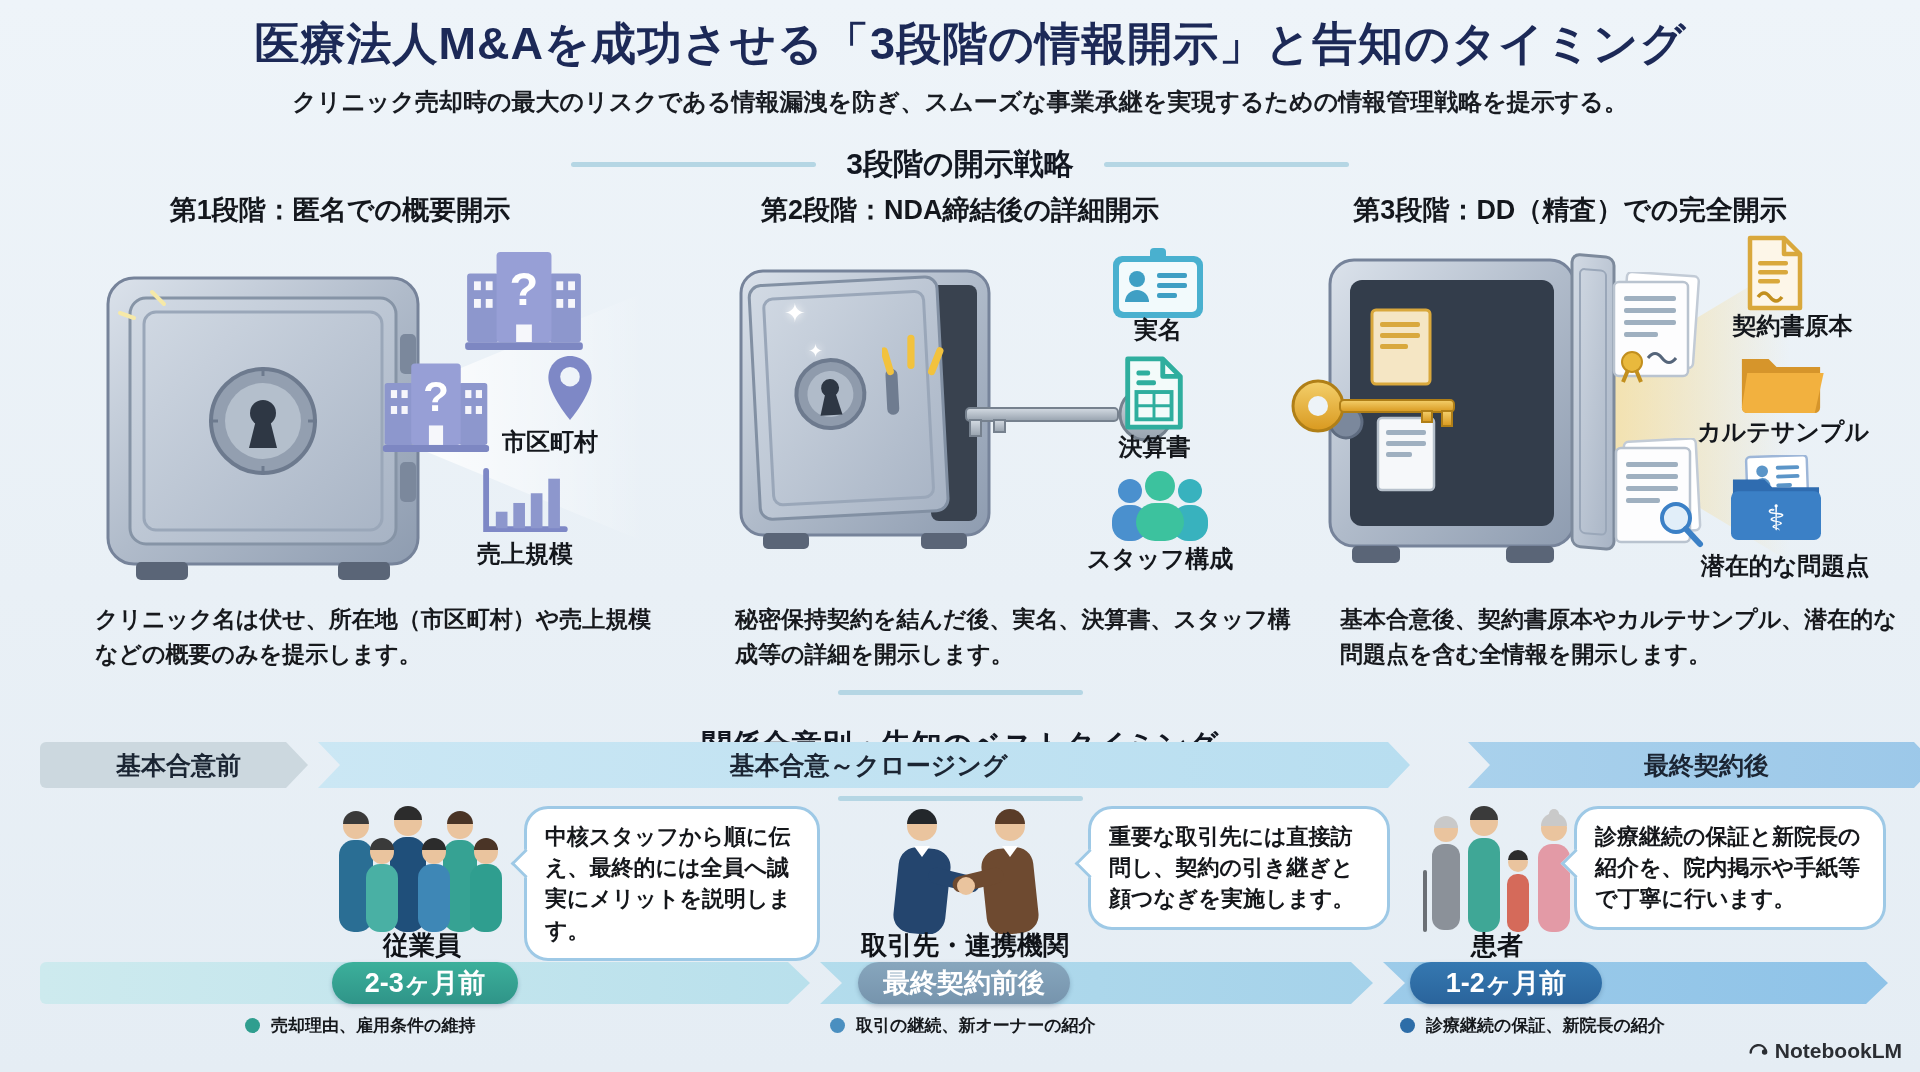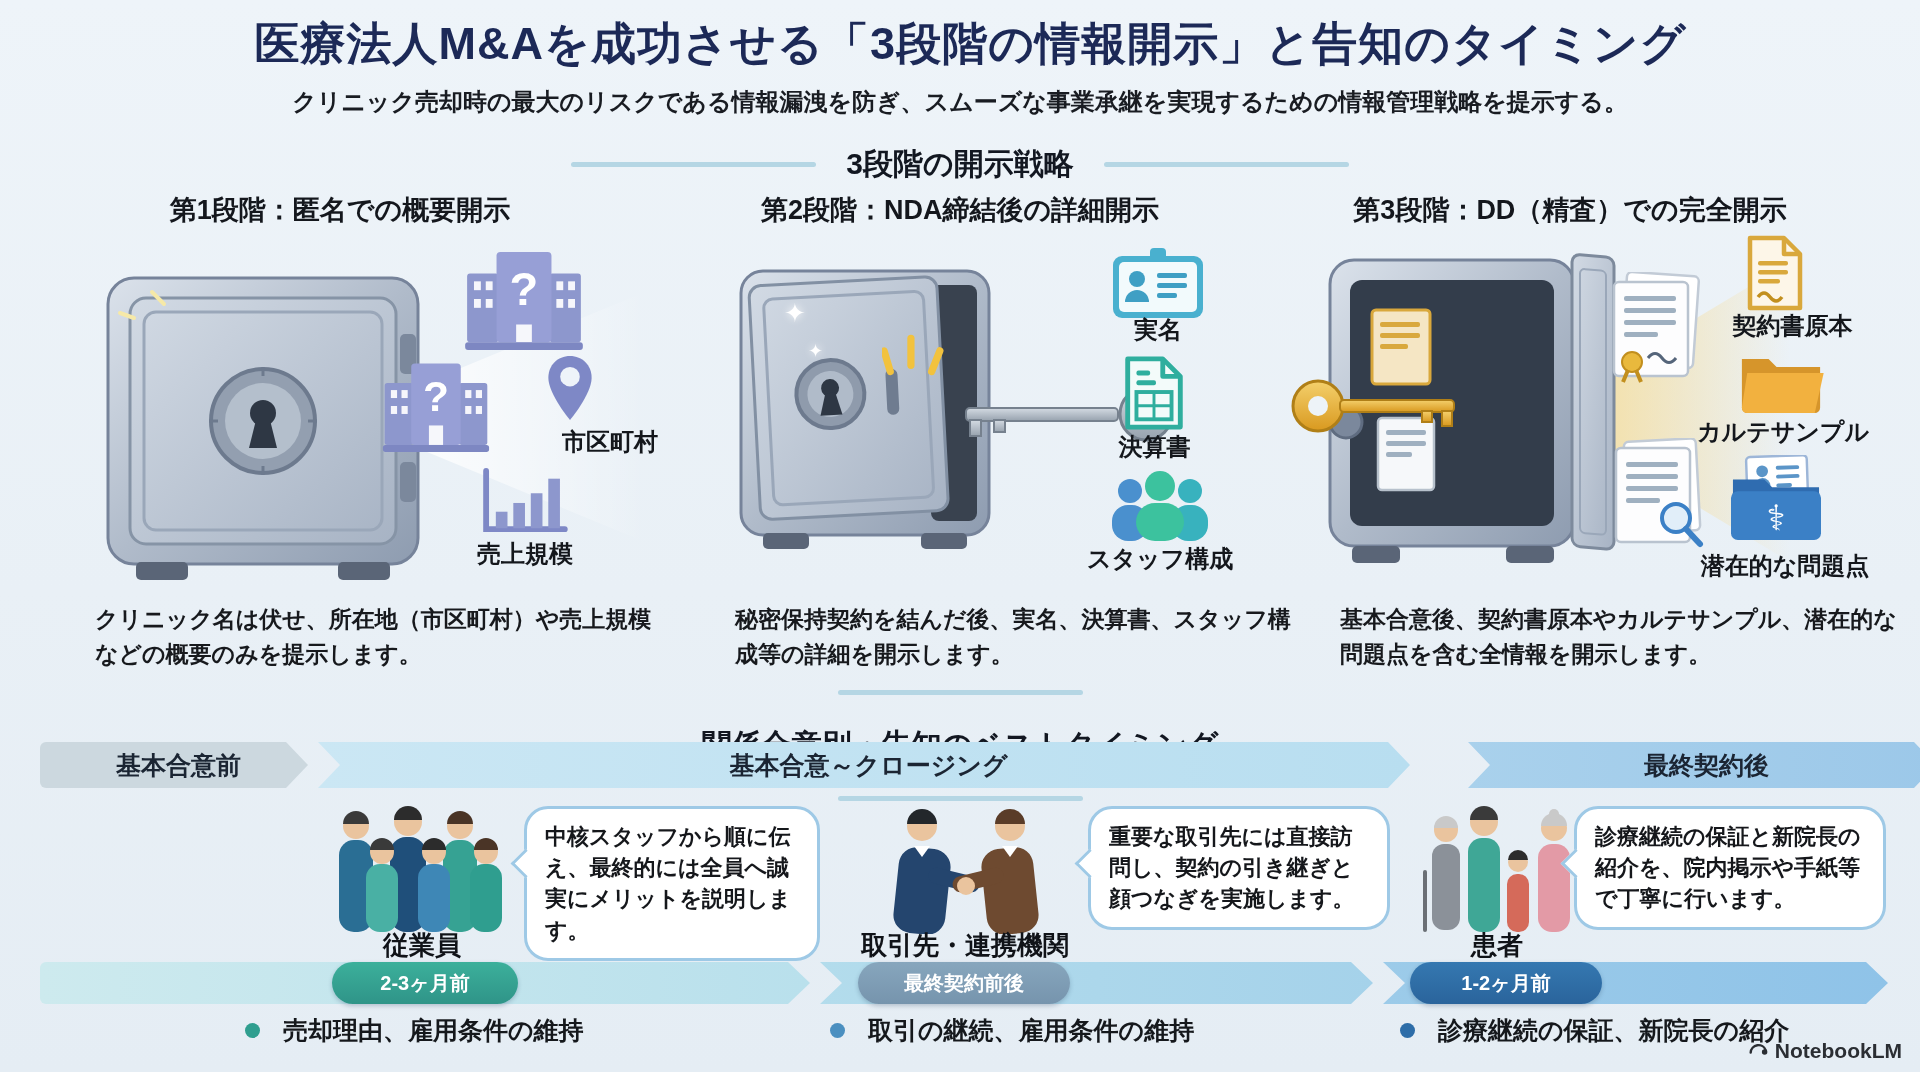--- a/index.html
+++ b/index.html
@@ -30,30 +30,30 @@
   .beam.gold { background:linear-gradient(90deg,rgba(248,216,132,.7),rgba(248,216,132,0));
     clip-path:polygon(0 40%,100% 0,100% 100%,0 60%); }
   .sparkle { position:absolute; color:#ffffff; text-shadow:0 0 8px rgba(255,255,255,.95); font-size:26px; }
   
   .bar { position:absolute; left:40px; width:1848px; }
   .seg { position:absolute; top:0; height:100%; display:flex; align-items:center; justify-content:center;
     font-size:25px; font-weight:800; color:#1b2533;padding-left:9px; }
   .arrow-r { clip-path:polygon(0 0,calc(100% - 22px) 0,100% 50%,calc(100% - 22px) 100%,0 100%); }
   .notch-l.arrow-r { clip-path:polygon(0 0,calc(100% - 22px) 0,100% 50%,calc(100% - 22px) 100%,0 100%,22px 50%); }
   .pill { position:absolute; height:42px; border-radius:21px; display:flex; align-items:center;
-    justify-content:center; font-size:20px; font-weight:800; color:#ffffff;
+    justify-content:center; font-size:27px; font-weight:800; color:#ffffff;
     box-shadow:0 2px 4px rgba(30,60,90,.25); }
   .grp-label { position:absolute; text-align:center; font-size:26px; font-weight:800; color:#101318; }
   .bubble { position:absolute; background:#ffffff; border:3px solid #9ec9e6; border-radius:24px;
     padding:12px 18px; font-size:22px; font-weight:800; line-height:1.42; color:#15171b; }
   .bubble::before { content:""; position:absolute; left:-12px; top:44px; width:18px; height:18px;
     background:#ffffff; border-left:3px solid #9ec9e6; border-bottom:3px solid #9ec9e6;
     transform:rotate(45deg); }
-  .bullet { position:absolute; display:flex; align-items:center; gap:23px;
-    font-size:25px; font-weight:800; color:#15181c; white-space:nowrap; }
+  .bullet { position:absolute; display:flex; align-items:center; gap:11px;
+    font-size:17px; font-weight:800; color:#15181c; white-space:nowrap; }
   .dot { width:15px; height:15px; border-radius:50%; flex:0 0 auto; }
   .watermark { position:absolute; right:18px; bottom:8px; display:flex; align-items:center; gap:6px;
     font-size:21px; font-weight:700; color:#2b2e33; }
 </style>
 </head>
 <body>
 
 <div class="canvas">
 
   <div class="title">医療法人M&amp;Aを成功させる「3段階の情報開示」と告知のタイミング</div>
@@ -143,21 +143,21 @@
         <rect x="0" y="96" width="120" height="8" rx="3" fill="#7d87c2"></rect>
       </svg>
     </span>
 
     <span class="abs" style="left:485px; top:122px;">
       <svg width="50" height="68" viewBox="0 0 48 66">
         <path d="M24 2 C12 2 3 11 3 23 c0 16 21 41 21 41 s21 -25 21 -41 C45 11 36 2 24 2 z" fill="#7e88c6"></path>
         <circle cx="24" cy="22" r="9.5" fill="#eef3f9"></circle>
       </svg>
     </span>
-    <div class="il" style="left:458px; top:194px; width:140px;text-align:right;">市区町村</div>
+    <div class="il" style="left:420px; top:194px; width:140px;">市区町村</div>
 
     <span class="abs" style="left:418px; top:236px;">
       <svg width="92" height="68" viewBox="0 0 92 70">
         <path d="M7 3 V63 H88" stroke="#7e88c6" stroke-width="6" fill="none" stroke-linecap="round"></path>
         <rect x="17" y="45" width="12" height="17" fill="#8d97cd"></rect>
         <rect x="35" y="36" width="12" height="26" fill="#8d97cd"></rect>
         <rect x="53" y="26" width="12" height="36" fill="#8d97cd"></rect>
         <rect x="71" y="11" width="12" height="51" fill="#8d97cd"></rect>
       </svg>
     </span>
@@ -486,21 +486,21 @@
   <div class="pill" style="left:332px; top:962px; width:186px; background:linear-gradient(180deg,#3cb09b,#2f9488);">2-3ヶ月前</div>
   <div class="pill" style="left:858px; top:962px; width:212px; background:linear-gradient(180deg,#87a6bd,#7694ad);">最終契約前後</div>
   <div class="pill" style="left:1410px; top:962px; width:192px; background:linear-gradient(180deg,#3578b1,#2a649c);">1-2ヶ月前</div>
 
   <div class="bullet" style="left:245px; top:1014px;">
     <span class="dot" style="background:#2f9e8f;"></span>
     <span>売却理由、雇用条件の維持</span>
   </div>
   <div class="bullet" style="left:830px; top:1014px;">
     <span class="dot" style="background:#4a8fc0;"></span>
-    <span>取引の継続、雇用条件の維持</span>
+    <span>取引の継続、新オーナーの紹介</span>
   </div>
   <div class="bullet" style="left:1400px; top:1014px;">
     <span class="dot" style="background:#2d6da8;"></span>
     <span>診療継続の保証、新院長の紹介</span>
   </div>
 
   <div class="watermark">
     <span>
       <svg width="22" height="22" viewBox="0 0 24 24">
         <path d="M4 17 a8.5 8.5 0 0 1 16.5 -2.5" fill="none" stroke="#2b2e33" stroke-width="2.6" stroke-linecap="round"></path>

